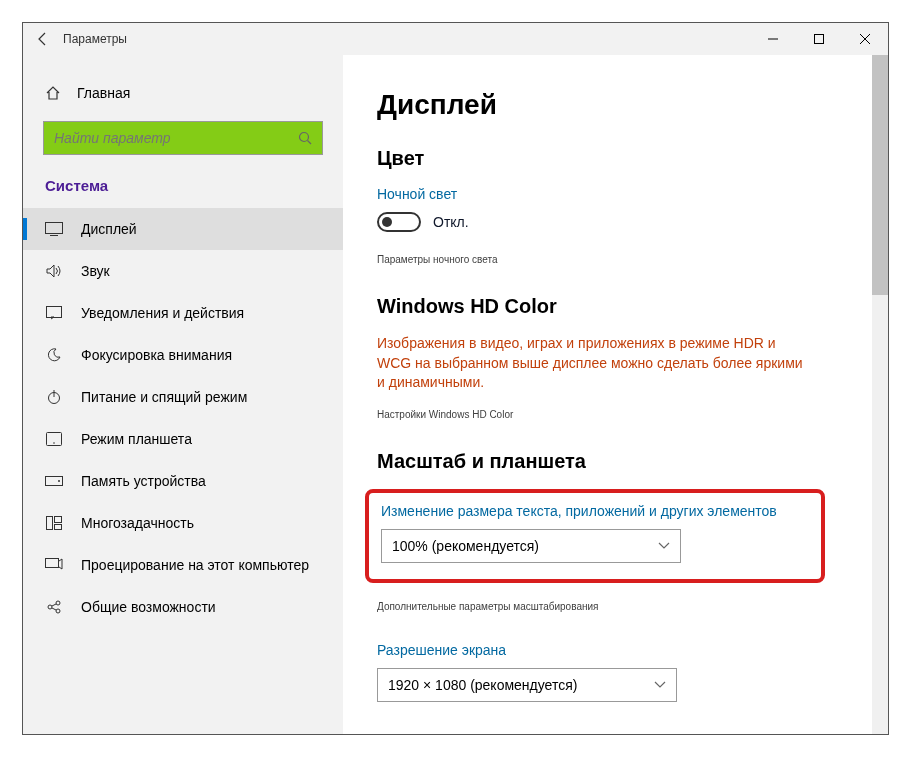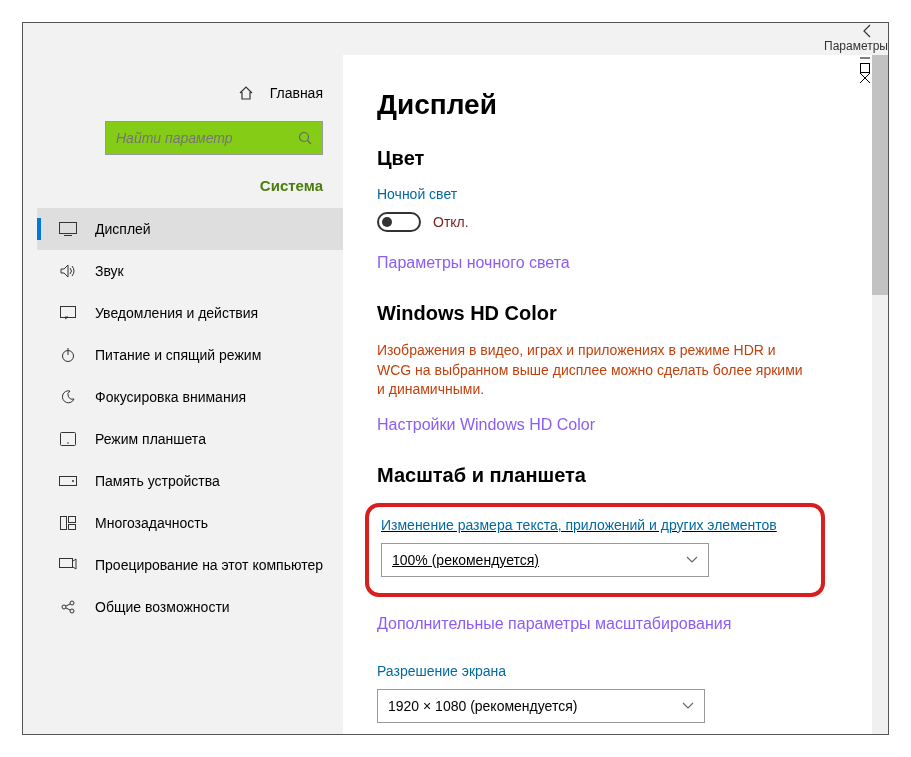--- a/index.html
+++ b/index.html
@@ -18,23 +18,22 @@
   width: 867px;
   height: 713px;
   border: 1px solid #555;
   background: #fff;
   display: flex;
   flex-direction: column;
 }
 .titlebar {
   height: 32px;
   display: flex;
-  align-items: flex-end;
+  align-items: center;
   background: #f2f2f2;
-  flex-direction: column;
 }
 .titlebar .back {
   width: 40px;
   display: flex;
   align-items: center;
   justify-content: center;
   height: 100%;
   cursor: pointer;
 }
 .titlebar .title {
@@ -55,21 +54,20 @@
   display: flex;
   overflow: hidden;
 }
 .sidebar {
   width: 320px;
   background: #f2f2f2;
   padding-top: 22px;
   display: flex;
   flex-direction: column;
   position: relative;
-  align-items: flex-end;
 }
 .sidebar-home {
   display: flex;
   align-items: center;
   gap: 16px;
   padding: 8px 20px 8px 22px;
   font-size: 14px;
   color: #000;
   cursor: pointer;
   margin-bottom: 8px;
@@ -91,21 +89,21 @@
   font-size: 14px;
   outline: none;
   color: #333;
   font-style: italic;
 }
 .searchbox .search-icon { color: #666; }
 .section-title {
   font-weight: 600;
   font-size: 15px;
   padding: 4px 20px 14px 22px;
-  color: #4d7c0f;
+  color: #4c1d95;
 }
 .nav {
   flex: 1;
   overflow-y: auto;
 }
 .nav-item {
   display: flex;
   align-items: center;
   gap: 18px;
   padding: 13px 20px 13px 22px;
@@ -172,45 +170,44 @@
 }
 .toggle .knob {
   position: absolute;
   left: 3px;
   top: 3px;
   width: 10px;
   height: 10px;
   border-radius: 50%;
   background: #333;
 }
-.toggle-label { font-size: 14px; color: #7f1d1d; }
+.toggle-label { font-size: 14px; color: #0f172a; }
 .link {
-  font-size: 16px;
-  color: #8b5cf6;
+  font-size: 10px;
+  color: #404040;
   margin-bottom: 30px;
   cursor: pointer;
 }
 .desc {
   font-size: 14px;
   color: #c2410c;
   line-height: 1.4;
   margin-bottom: 16px;
   max-width: 430px;
 }
 .highlight-box {
   border: 4px solid #d81e1e;
-  border-radius: 14px;
+  border-radius: 8px;
   padding: 10px 12px 16px 12px;
   margin-bottom: 18px;
   margin-left: -12px;
   max-width: 460px;
-  text-decoration: underline;
 }
 .select {
-  width: 328px;
+  width: 300px;
   height: 34px;
   border: 1px solid #999;
   background: #fff;
   display: flex;
   align-items: center;
   justify-content: space-between;
   padding: 0 10px;
   font-size: 14px;
   cursor: pointer;
   margin-top: 10px;
@@ -311,33 +308,33 @@
               <svg width="16" height="14" viewBox="0 0 16 14">
                 <rect x="0.5" y="0.5" width="15" height="11" stroke="#333" fill="none"></rect>
                 <path d="M5 13 L8 11 L5 11" stroke="#333" fill="none"></path>
               </svg>
             </span>
           <span>Уведомления и действия</span>
         </div>
         <div class="nav-item">
           <span class="nav-icon">
               <svg width="16" height="16" viewBox="0 0 16 16">
+                <path d="M10 2 A6 6 0 1 0 14 10 A4.5 4.5 0 0 1 10 2" stroke="#333" fill="none"></path>
+              </svg>
+            </span>
+          <span>Фокусировка внимания</span>
+        </div>
+        <div class="nav-item">
+          <span class="nav-icon">
+              <svg width="16" height="16" viewBox="0 0 16 16">
                 <circle cx="8" cy="9" r="5.5" stroke="#333" fill="none"></circle>
                 <line x1="8" y1="1" x2="8" y2="8" stroke="#333"></line>
               </svg>
             </span>
           <span>Питание и спящий режим</span>
-        </div>
-        <div class="nav-item">
-          <span class="nav-icon">
-              <svg width="16" height="16" viewBox="0 0 16 16">
-                <path d="M10 2 A6 6 0 1 0 14 10 A4.5 4.5 0 0 1 10 2" stroke="#333" fill="none"></path>
-              </svg>
-            </span>
-          <span>Фокусировка внимания</span>
         </div>
         <div class="nav-item">
           <span class="nav-icon">
               <svg width="16" height="14" viewBox="0 0 16 14">
                 <rect x="0.5" y="0.5" width="15" height="13" rx="1" stroke="#333" fill="none"></rect>
                 <circle cx="8" cy="11" r="0.8" fill="#333"></circle>
               </svg>
             </span>
           <span>Режим планшета</span>
         </div>

